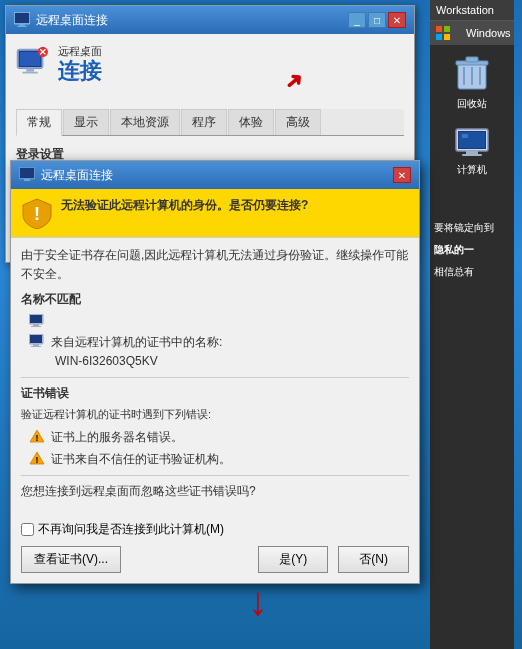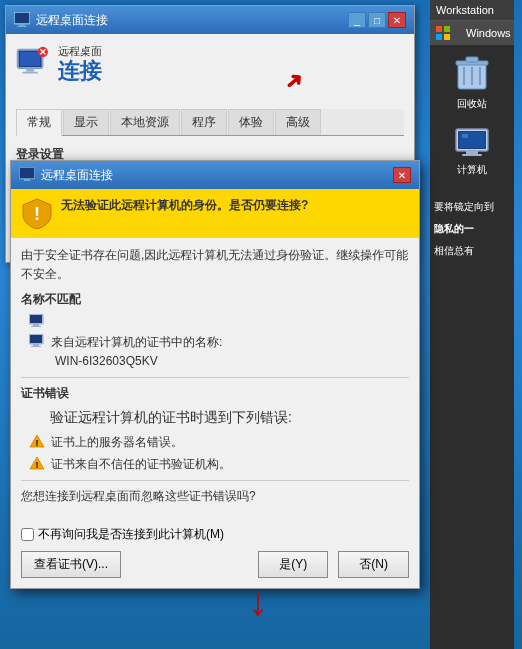--- a/index.html
+++ b/index.html
@@ -439,21 +439,21 @@
         <rect x="12" y="24" width="12" height="3" fill="#a0b0c8"></rect>
         <rect x="8" y="27" width="20" height="2" rx="1" fill="#a0b0c8"></rect>
 
         <rect x="5" y="5" width="26" height="16" fill="#1a5fb8" opacity="0.6"></rect>
         <rect x="8" y="7" width="6" height="4" fill="#4488cc" opacity="0.7"></rect>
       </svg>
     </div>
     <span>计算机</span>
   </div>
 
-  <div style="margin-top: 11px; color: #fff; font-size: 10px; padding: 4px; width: 100%; text-align: left;">
+  <div style="margin-top: 32px; color: #fff; font-size: 10px; padding: 4px; width: 100%; text-align: left;">
     <span>要将镜定向到</span>
   </div>
   <div style="color: #fff; font-size: 10px; padding: 4px; width: 100%; text-align: left; font-weight: bold;">
     <span>隐私的一</span>
   </div>
   <div style="color: #fff; font-size: 10px; padding: 4px; width: 100%; text-align: left;">
     <span>相信总有</span>
   </div>
 </div>
 
@@ -593,21 +593,21 @@
           <br>
           <span style="padding-left:4px;">WIN-6I32603Q5KV</span>
         </div>
       </div>
     </div>
 
     <hr class="warning-divider">
 
     <div class="warning-section">
       <div class="warning-section-title">证书错误</div>
-      <div style="font-size:14px; margin-bottom:4px;margin-left:29px;">验证远程计算机的证书时遇到下列错误:</div>
+      <div style="font-size:11px; margin-bottom:4px;">验证远程计算机的证书时遇到下列错误:</div>
       <div class="warning-list-item">
         <div class="warning-list-icon">
           <svg width="16" height="14" viewBox="0 0 16 14">
             <polygon points="8,1 15,13 1,13" fill="#f5a500" stroke="#d08000" stroke-width="0.8"></polygon>
             <text x="8" y="11.5" text-anchor="middle" font-size="9" font-weight="bold" fill="#000">!</text>
           </svg>
         </div>
         <span>证书上的服务器名错误。</span>
       </div>
       <div class="warning-list-item">

